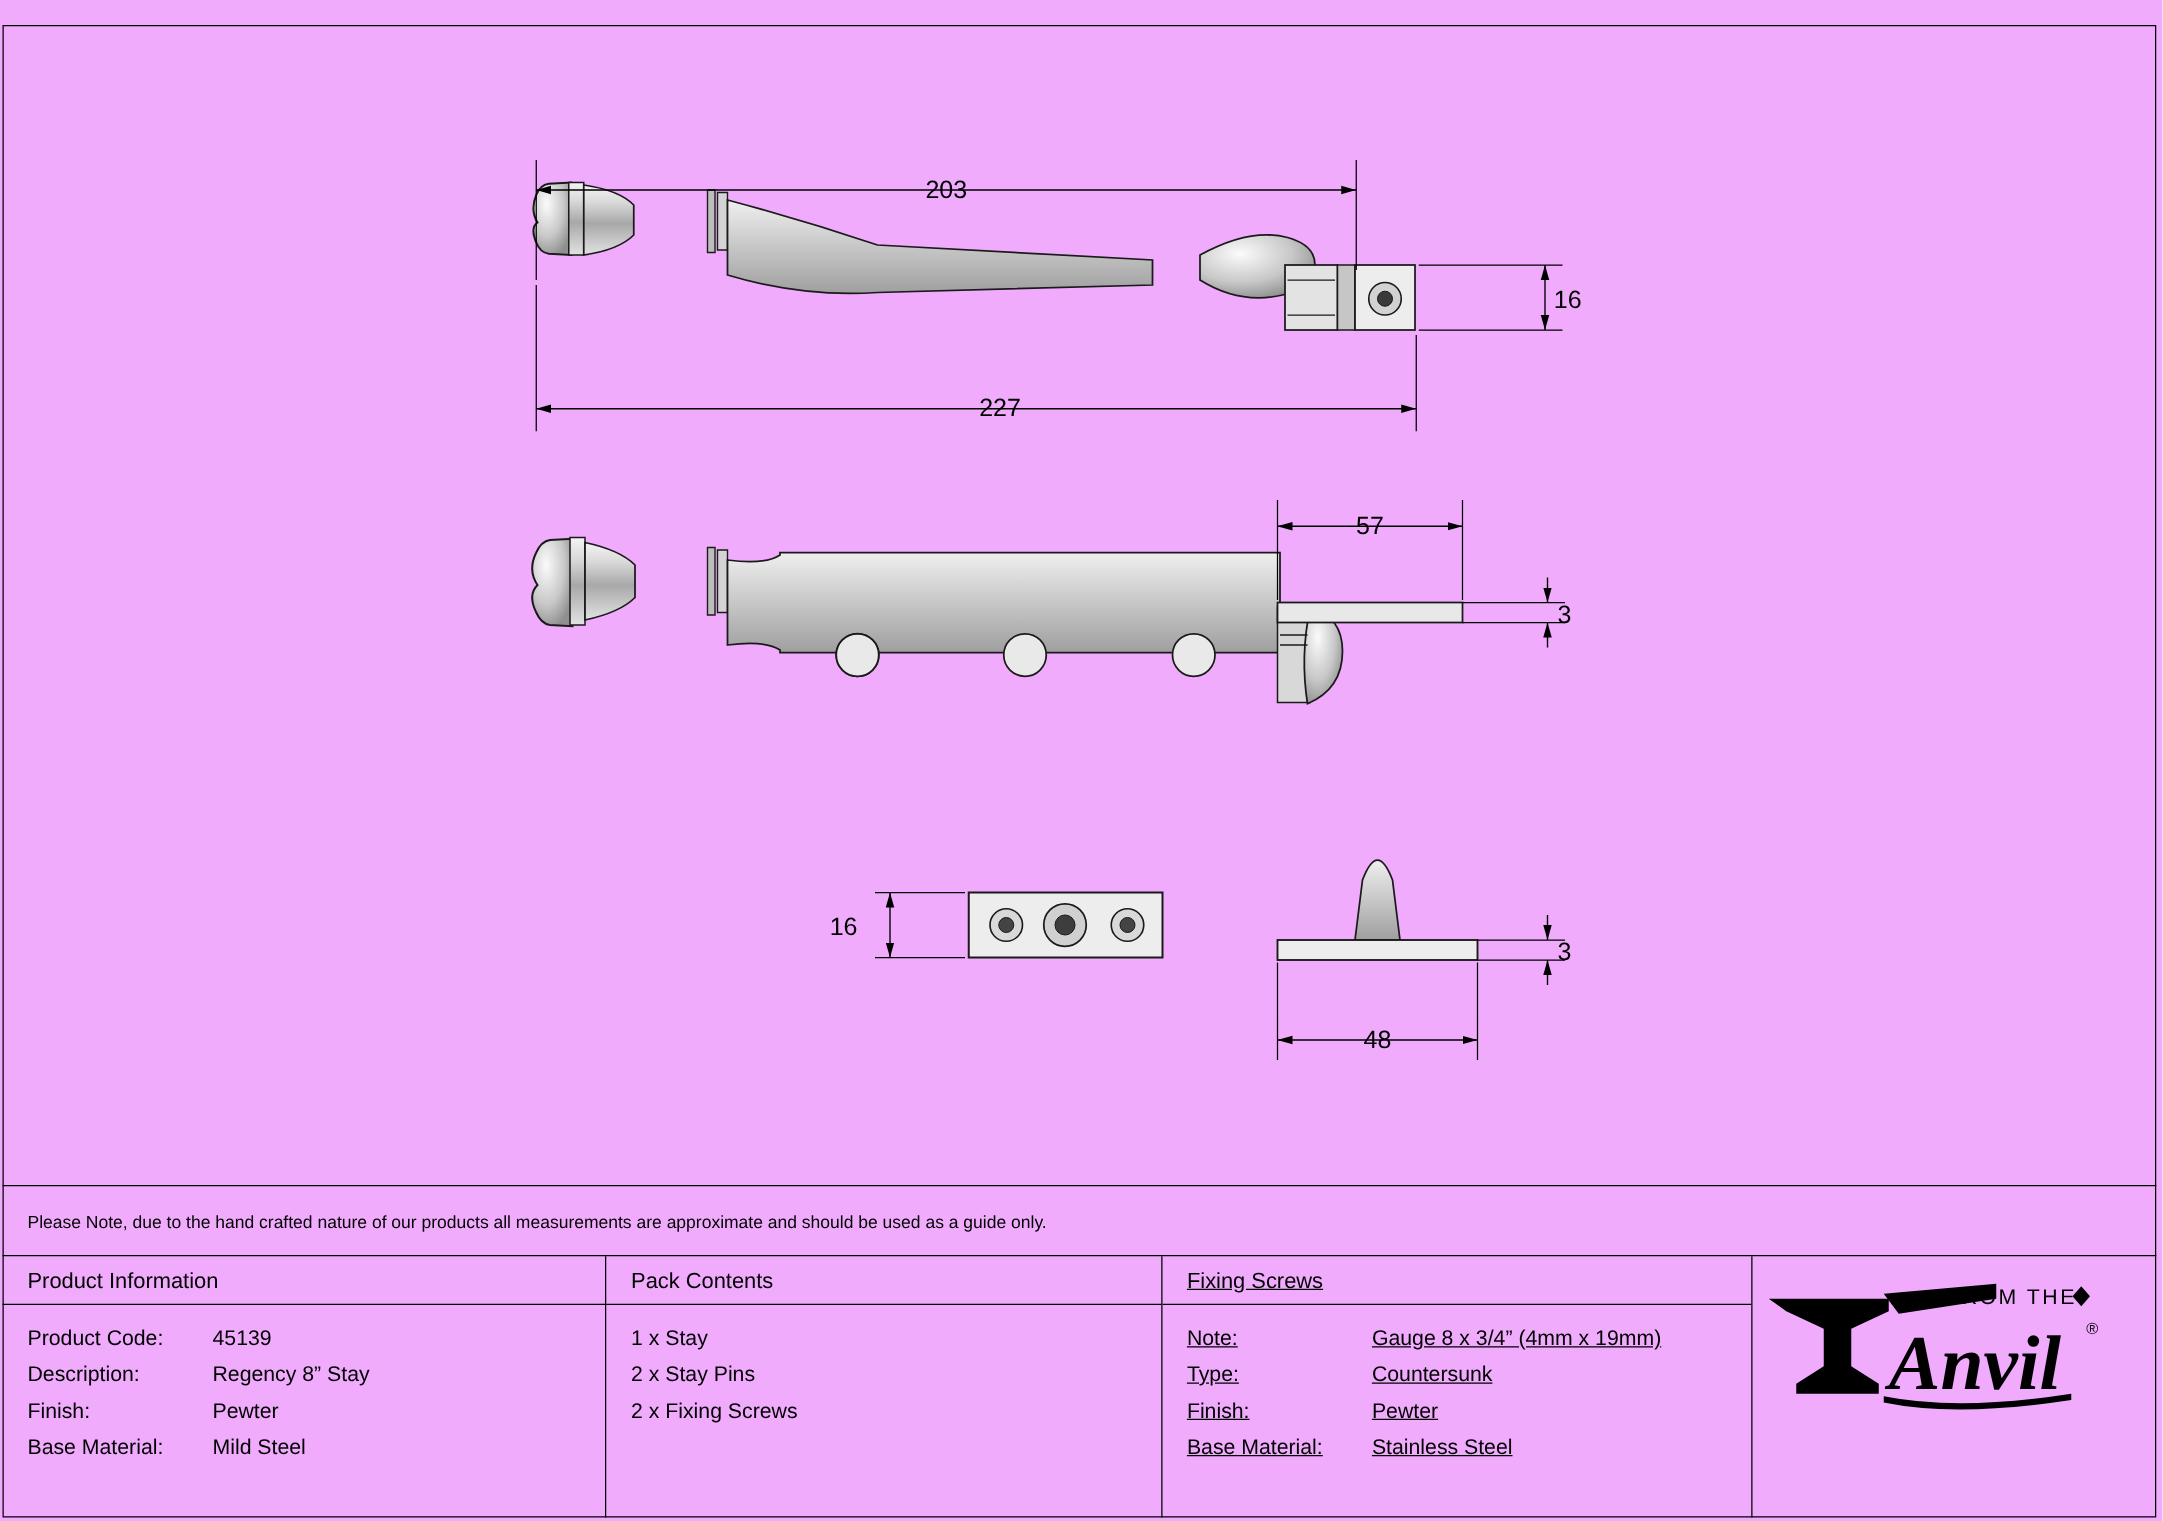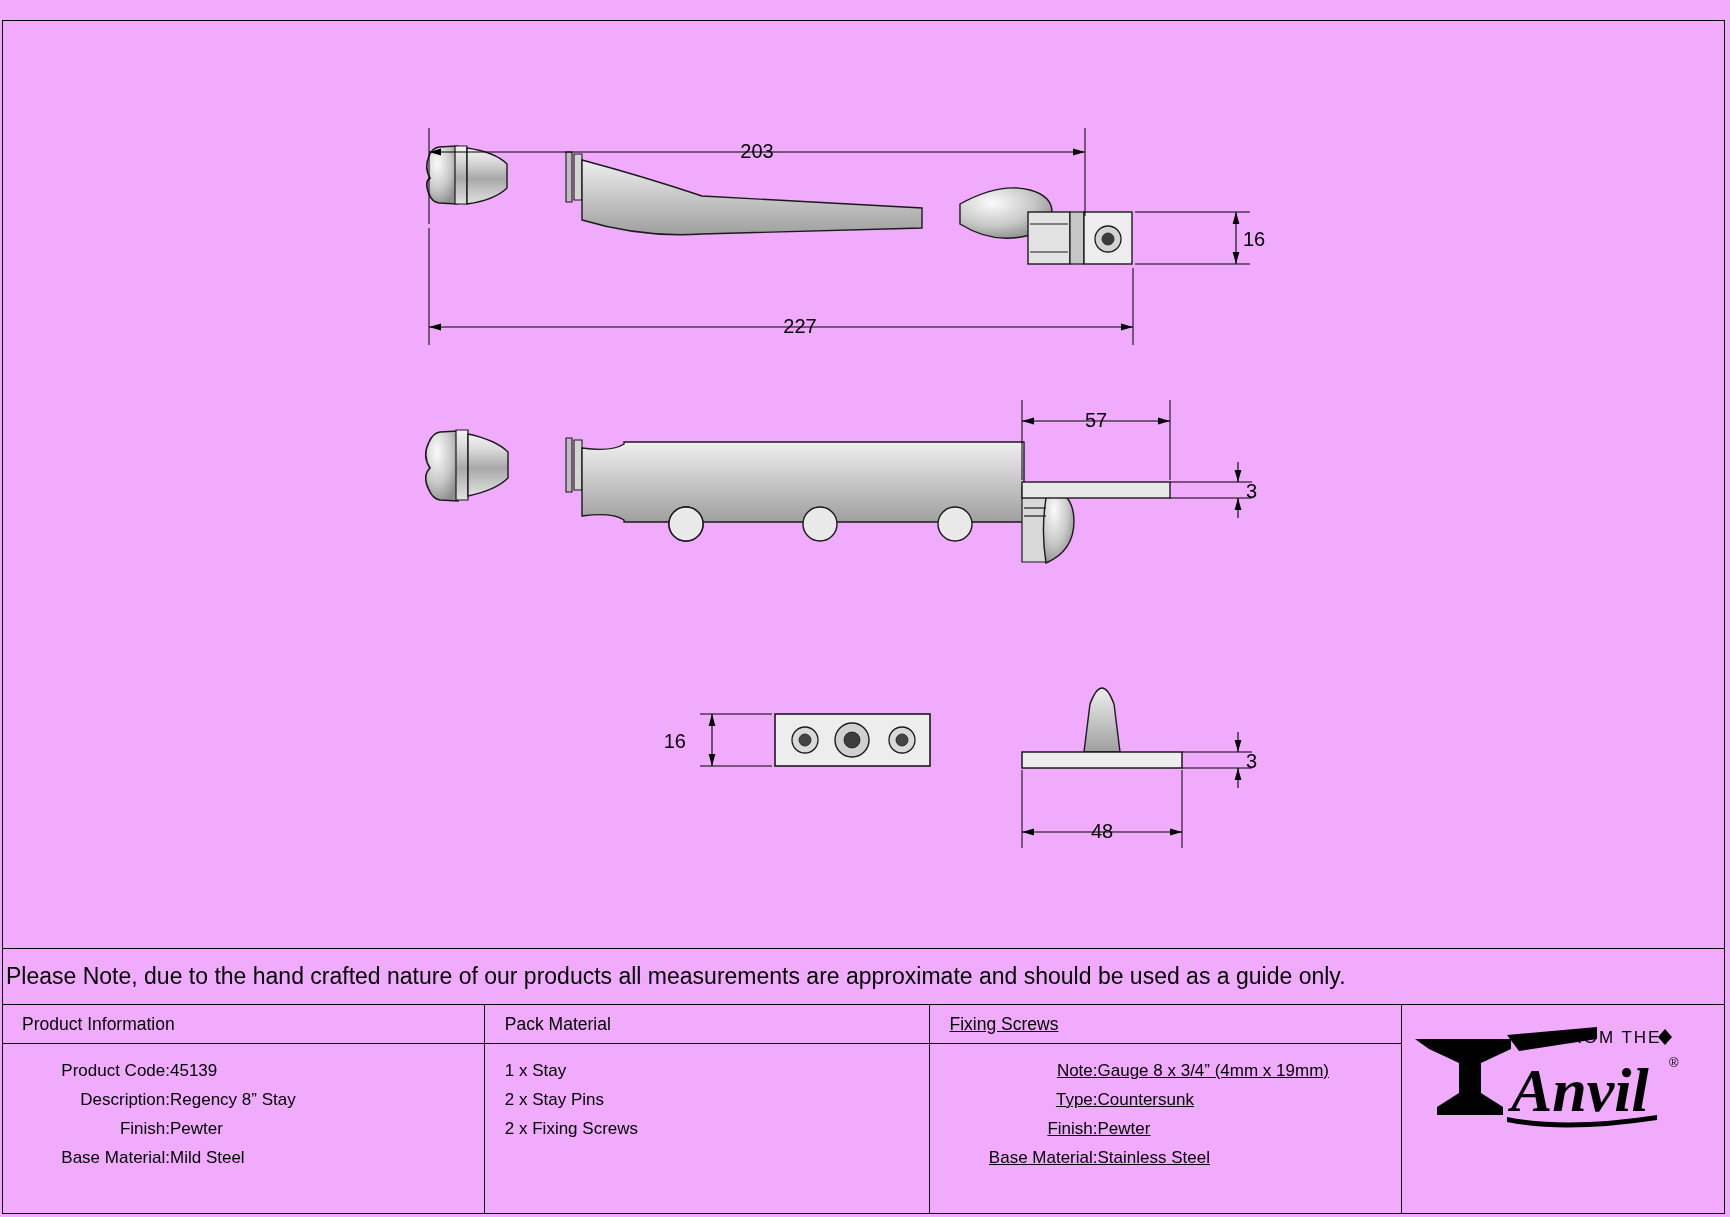--- a/index.html
+++ b/index.html
@@ -45,22 +45,22 @@
     top: 948px;
     width: 1723px;
     height: 57px;
     border-top: 1px solid #000;
     border-bottom: 1px solid #000;
     box-sizing: border-box;
     display: flex;
     align-items: center;
   }
   .note-row .note-text {
-    padding-left: 4px;
-    font-size: 23px;
+    padding-left: 20px;
+    font-size: 14px;
   }
   .tables {
     position: absolute;
     left: 2px;
     top: 1005px;
     width: 1684px;
     height: 209px;
     display: flex;
   }
   .col {
@@ -81,21 +81,21 @@
     box-sizing: border-box;
   }
   .col-body {
     padding: 12px 0 0 20px;
     font-size: 17px;
   }
   .kv {
     display: flex;
     line-height: 29px;
   }
-  .kv .k { width: 148px; flex: none; text-align: right; }
+  .kv .k { width: 148px; flex: none; }
   .kv .v { }
   .c3 .kv .k { width: 148px; }
   .plain-line { line-height: 29px; padding-left: 20px; }
   .c2 .col-body { padding-left: 20px; }
 
   
   .logo-wrap {
     position: absolute;
     left: 0;
     top: 0;
@@ -284,21 +284,21 @@
           <span class="v">Pewter</span>
         </div>
         <div class="kv">
           <span class="k">Base Material:</span>
           <span class="v">Mild Steel</span>
         </div>
       </div>
     </div>
 
     <div class="col c2">
-      <div class="col-head">Pack Material</div>
+      <div class="col-head">Pack Contents</div>
       <div class="col-body">
         <div class="plain-line" style="padding-left:0">1 x Stay</div>
         <div class="plain-line" style="padding-left:0">2 x Stay Pins</div>
         <div class="plain-line" style="padding-left:0">2 x Fixing Screws</div>
       </div>
     </div>
 
     <div class="col c3">
       <div class="col-head">Fixing Screws</div>
       <div class="col-body">

